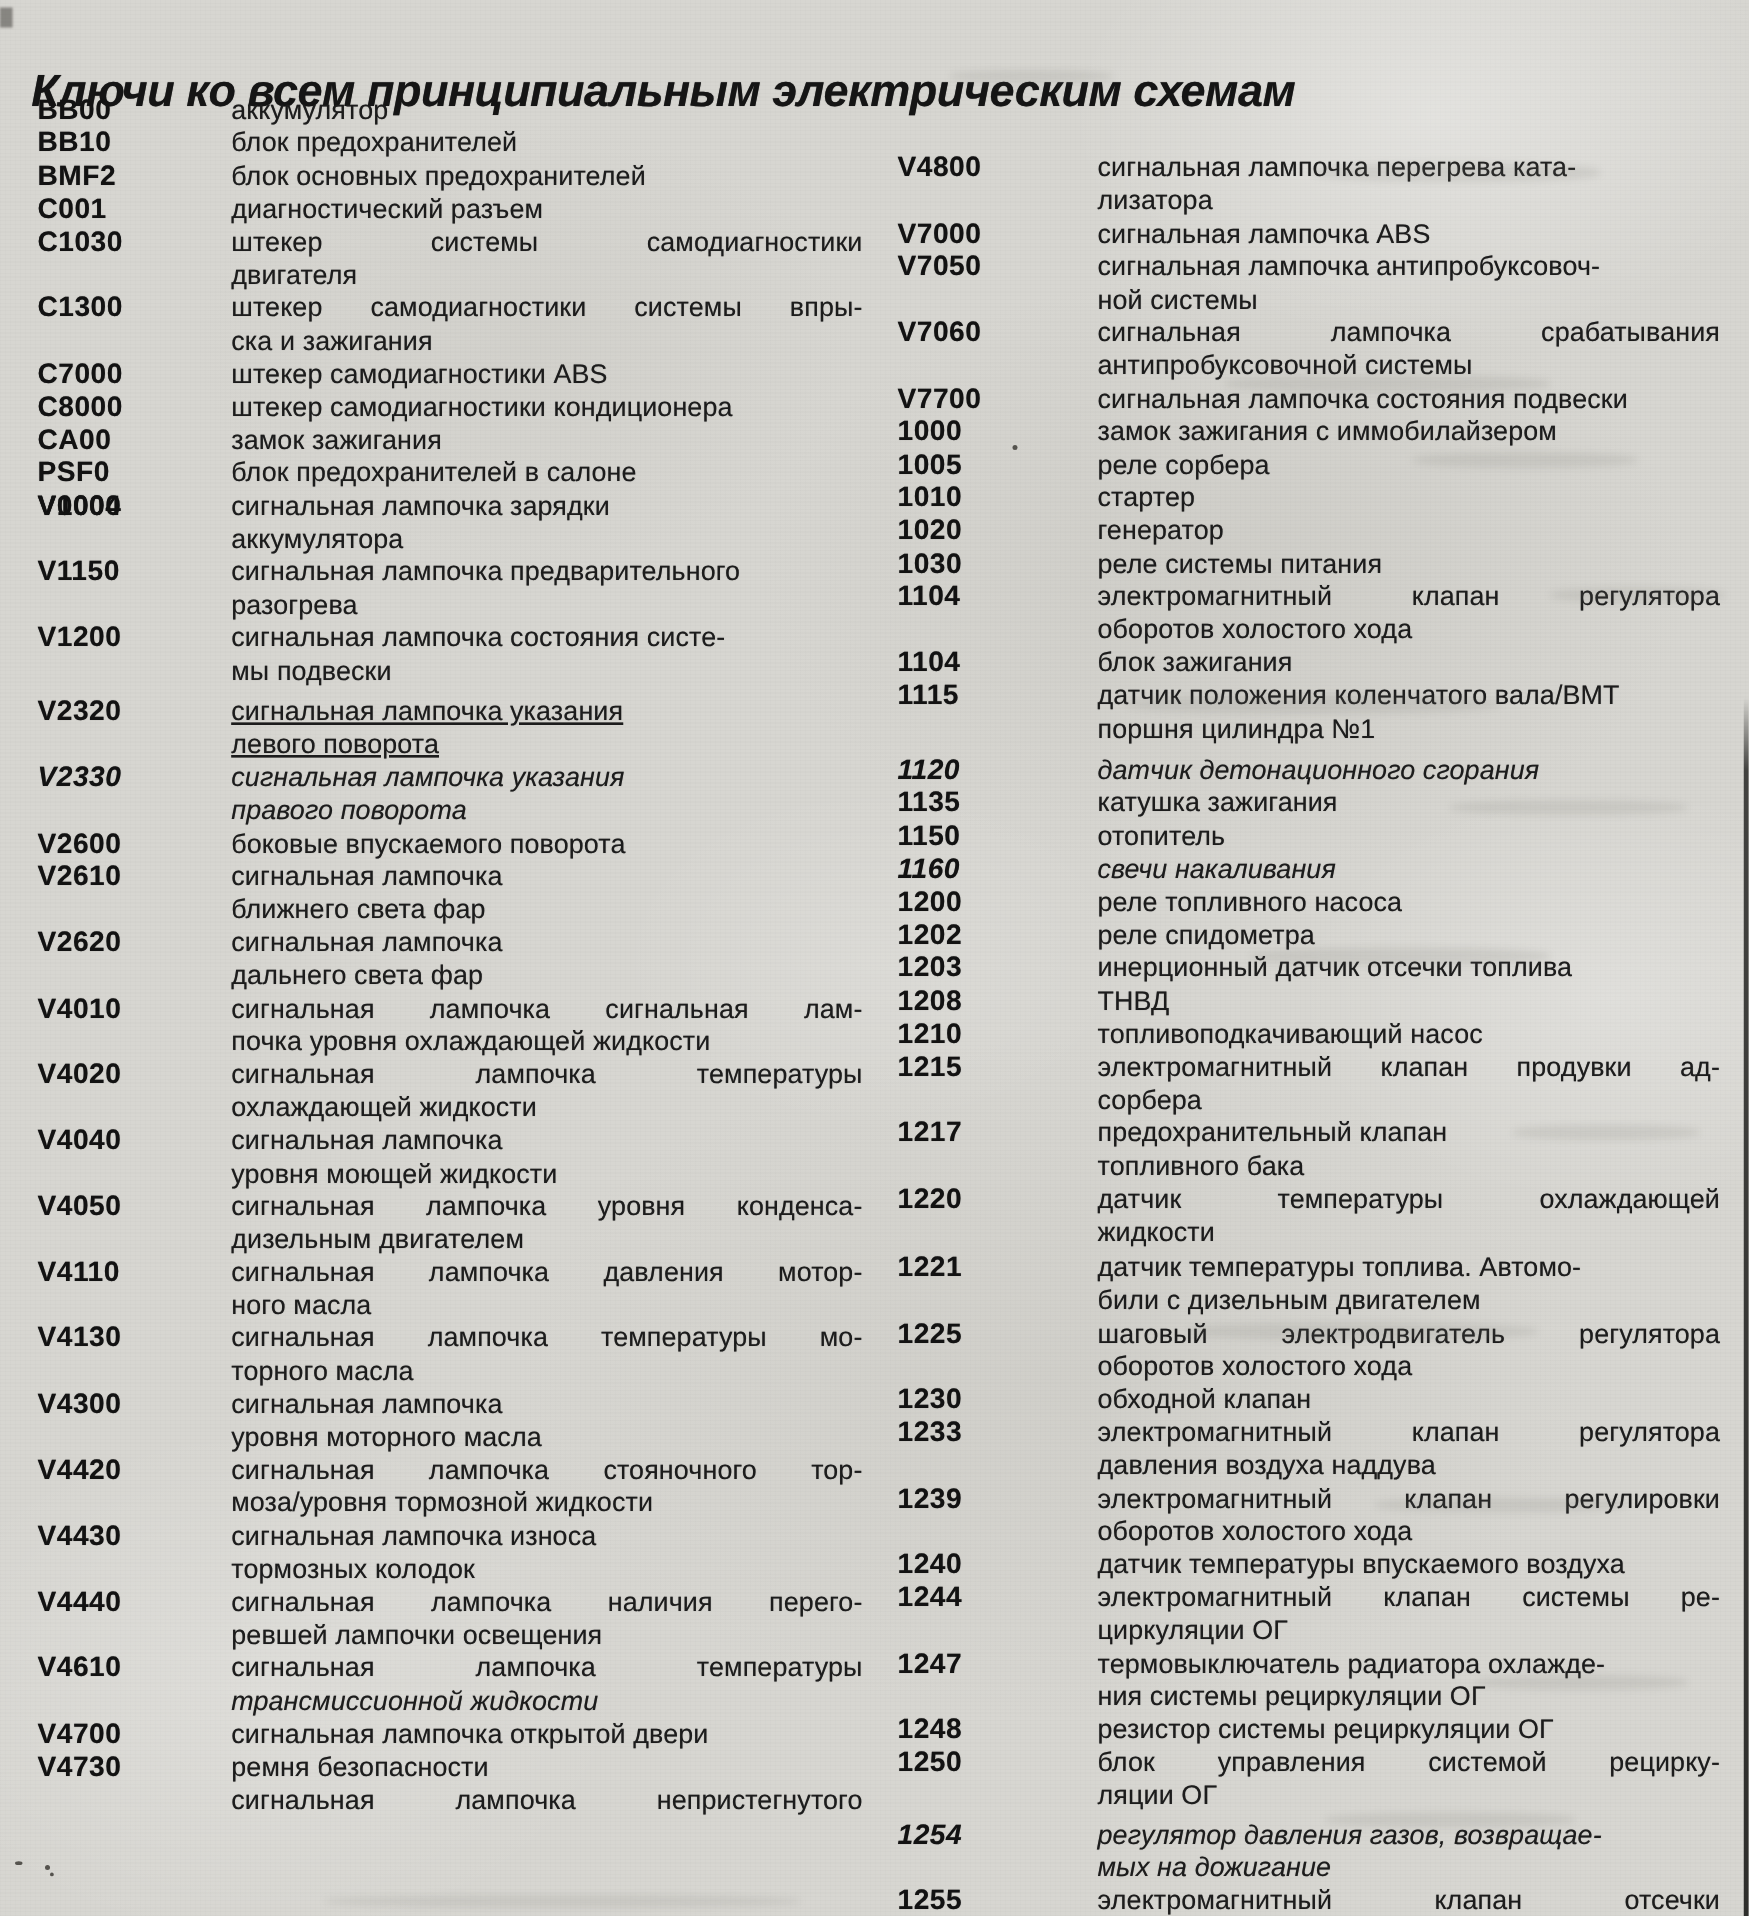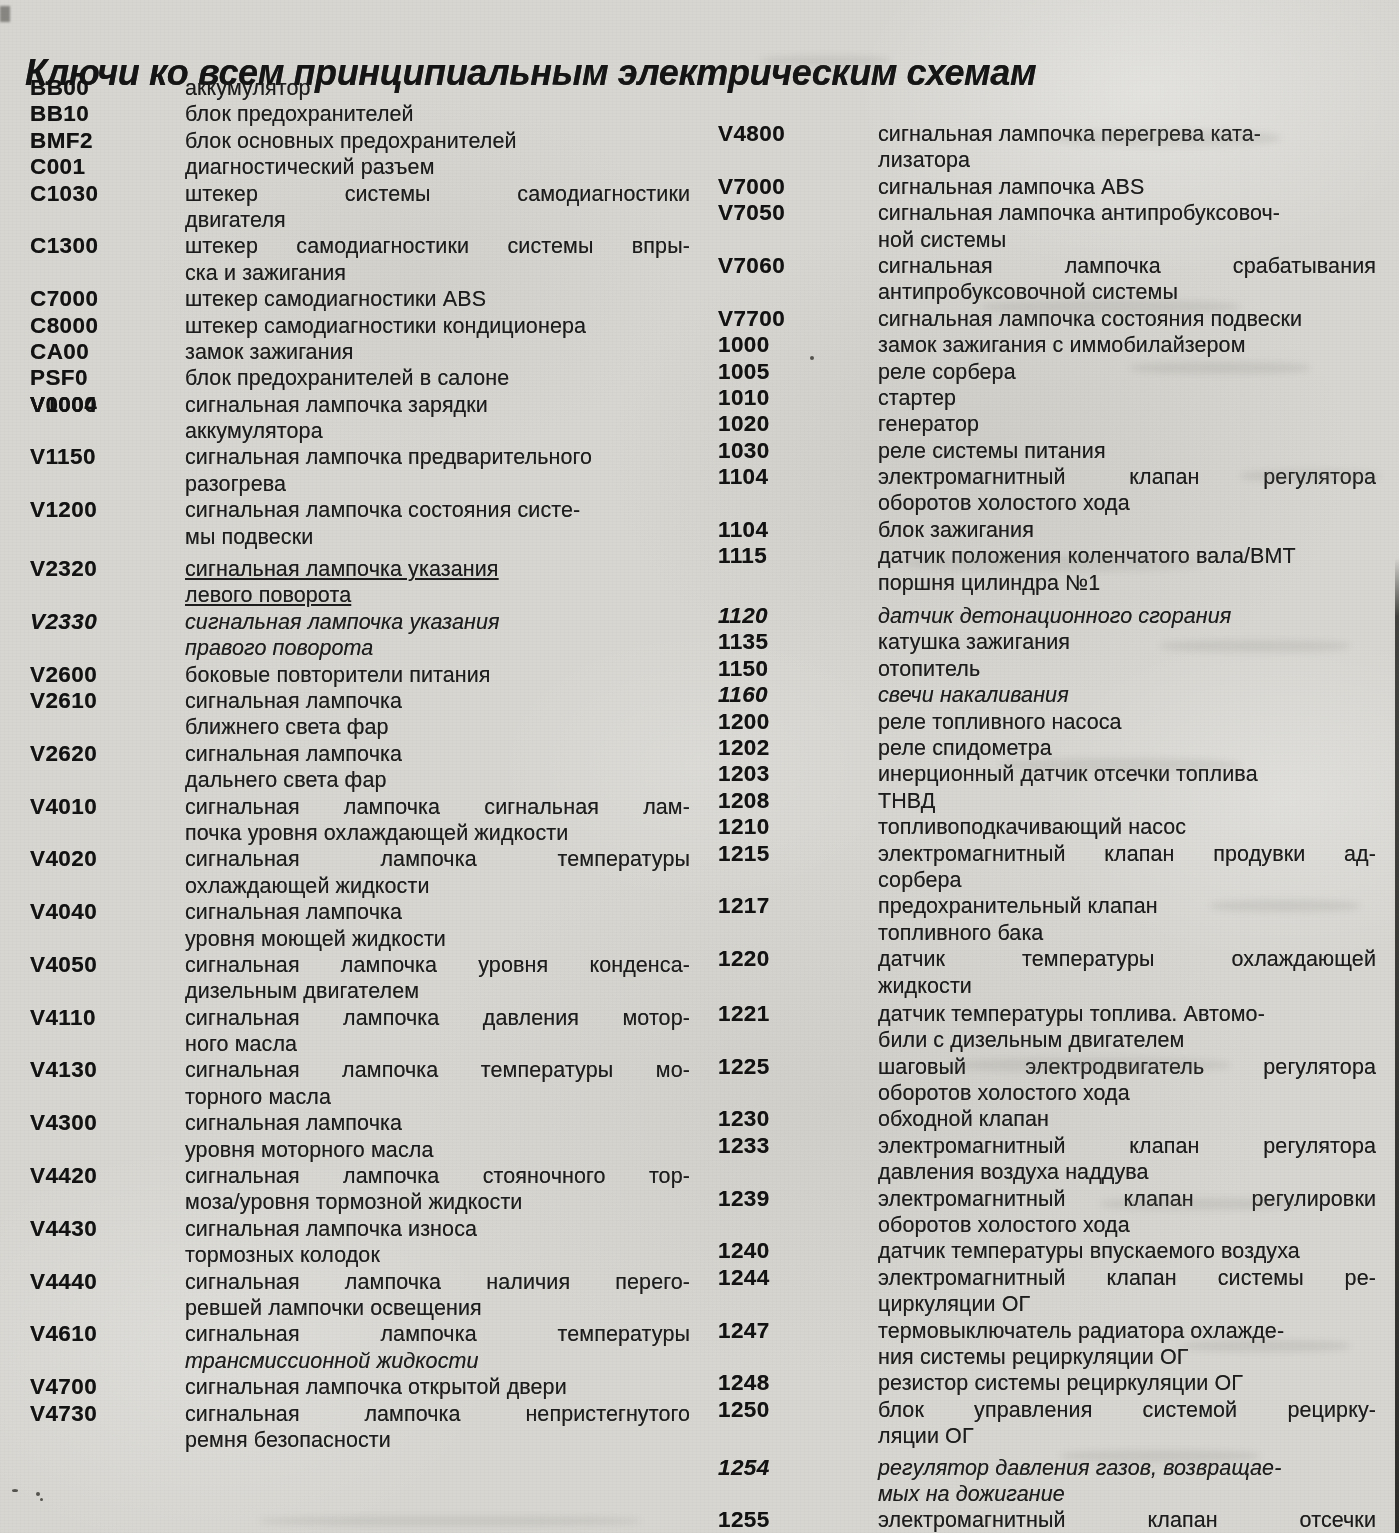--- a/index.html
+++ b/index.html
@@ -159,21 +159,21 @@
     <div class="row">
       <span class="code it">V2330</span>
       <div class="desc">
         <div class="line it">сигнальная лампочка указания</div>
         <div class="line it">правого поворота</div>
       </div>
     </div>
     <div class="row">
       <span class="code">V2600</span>
       <div class="desc">
-        <div class="line">боковые повторители питания</div>
+        <div class="line">боковые впускаемого поворота</div>
       </div>
     </div>
     <div class="row">
       <span class="code">V2610</span>
       <div class="desc">
         <div class="line">сигнальная лампочка</div>
         <div class="line">ближнего света фар</div>
       </div>
     </div>
     <div class="row">
@@ -262,22 +262,22 @@
     </div>
     <div class="row">
       <span class="code">V4700</span>
       <div class="desc">
         <div class="line">сигнальная лампочка открытой двери</div>
       </div>
     </div>
     <div class="row">
       <span class="code">V4730</span>
       <div class="desc">
+        <div class="line">ремня безопасности</div>
         <div class="line wide">сигнальная лампочка непристегнутого</div>
-        <div class="line">ремня безопасности</div>
       </div>
     </div>
   </div>
 <div class="col col-right">
     <div class="row">
       <span class="code">V4800</span>
       <div class="desc">
         <div class="line">сигнальная лампочка перегрева ката-</div>
         <div class="line">лизатора</div>
       </div>

